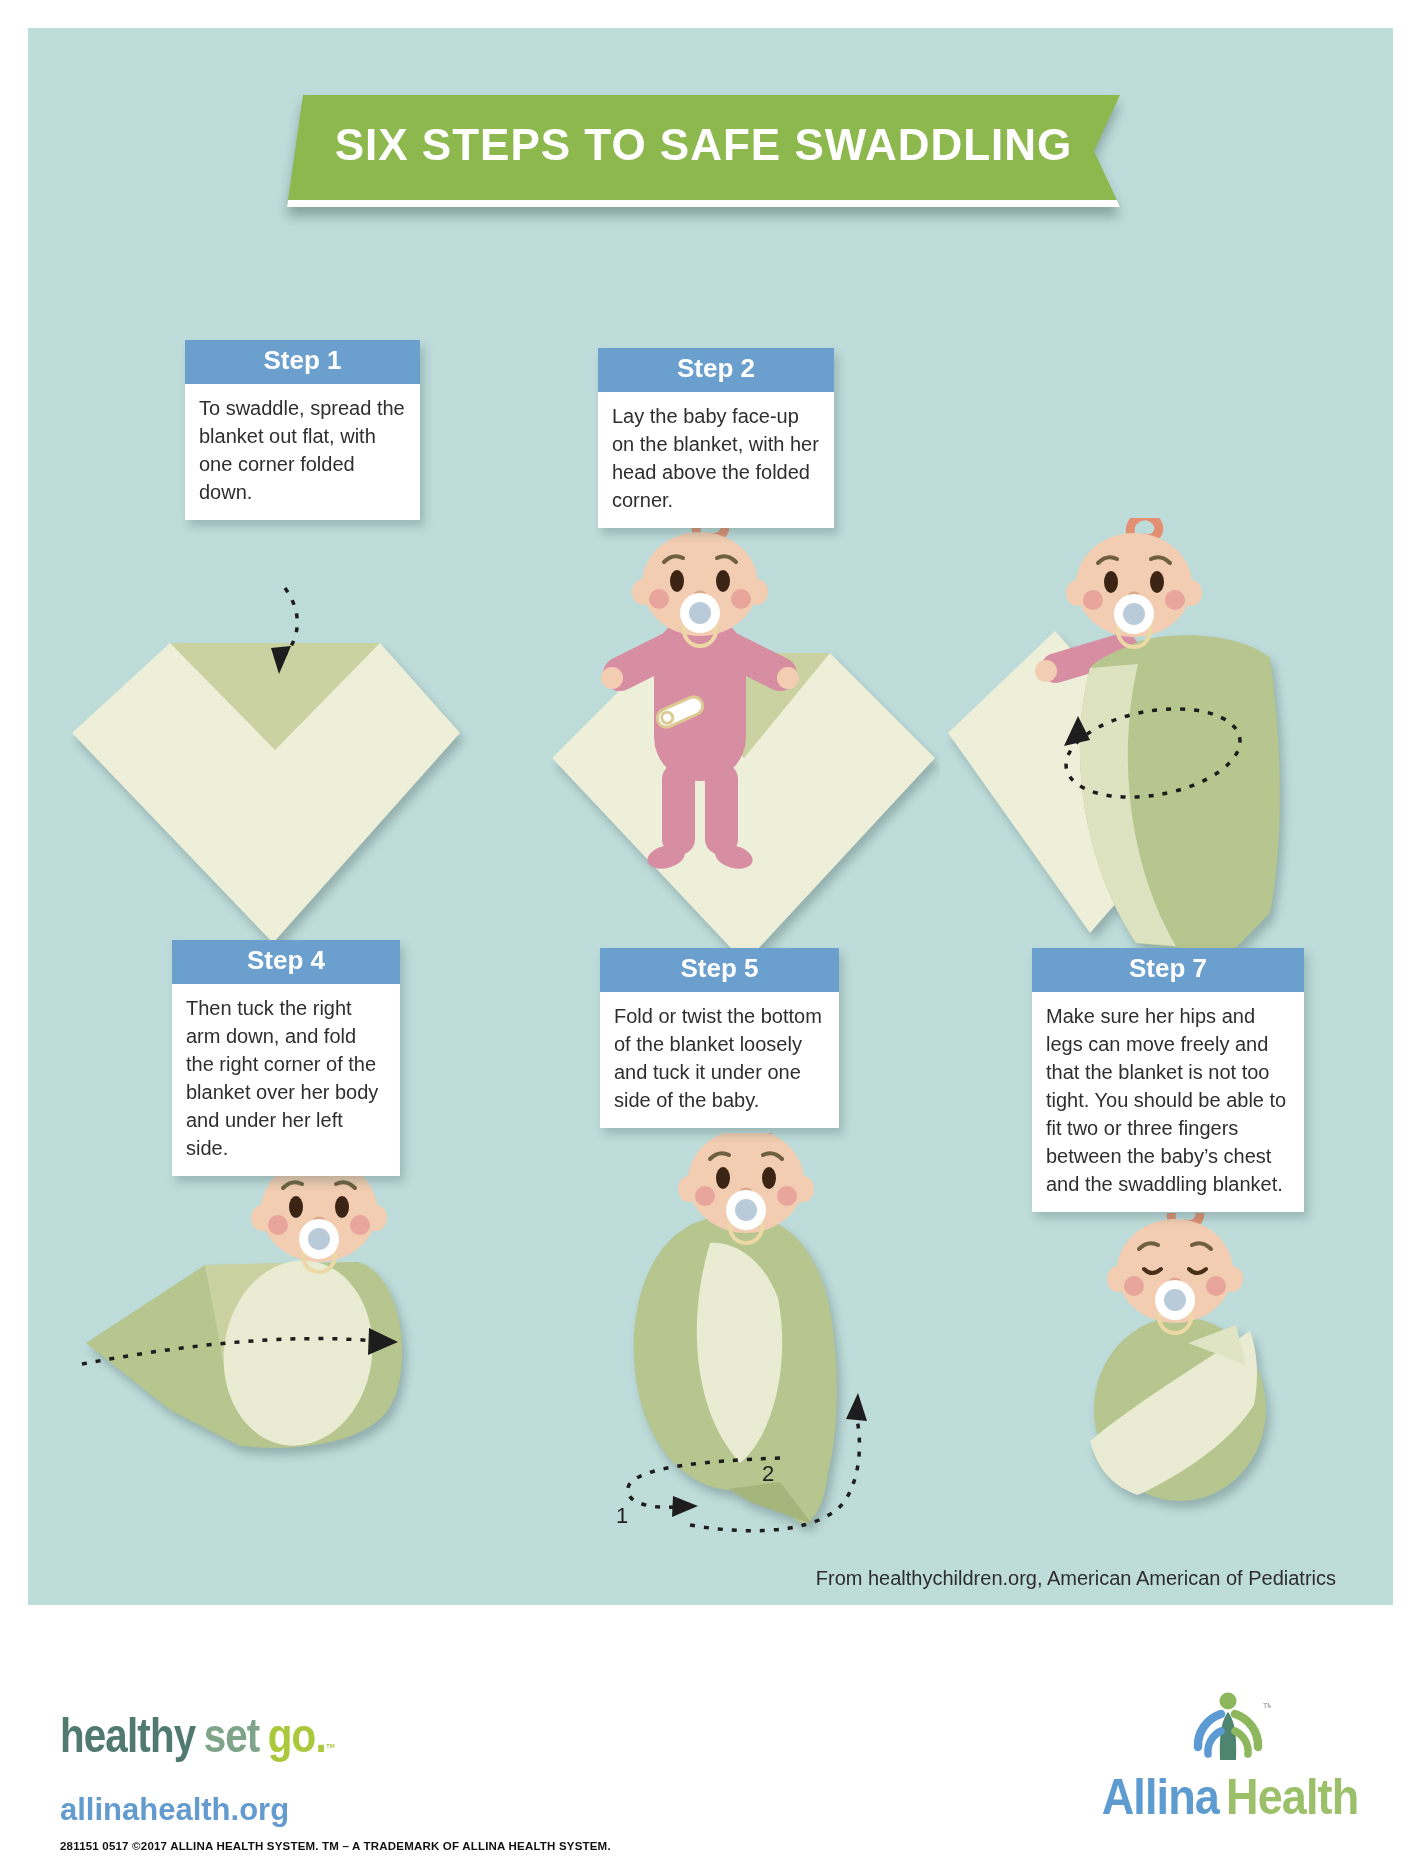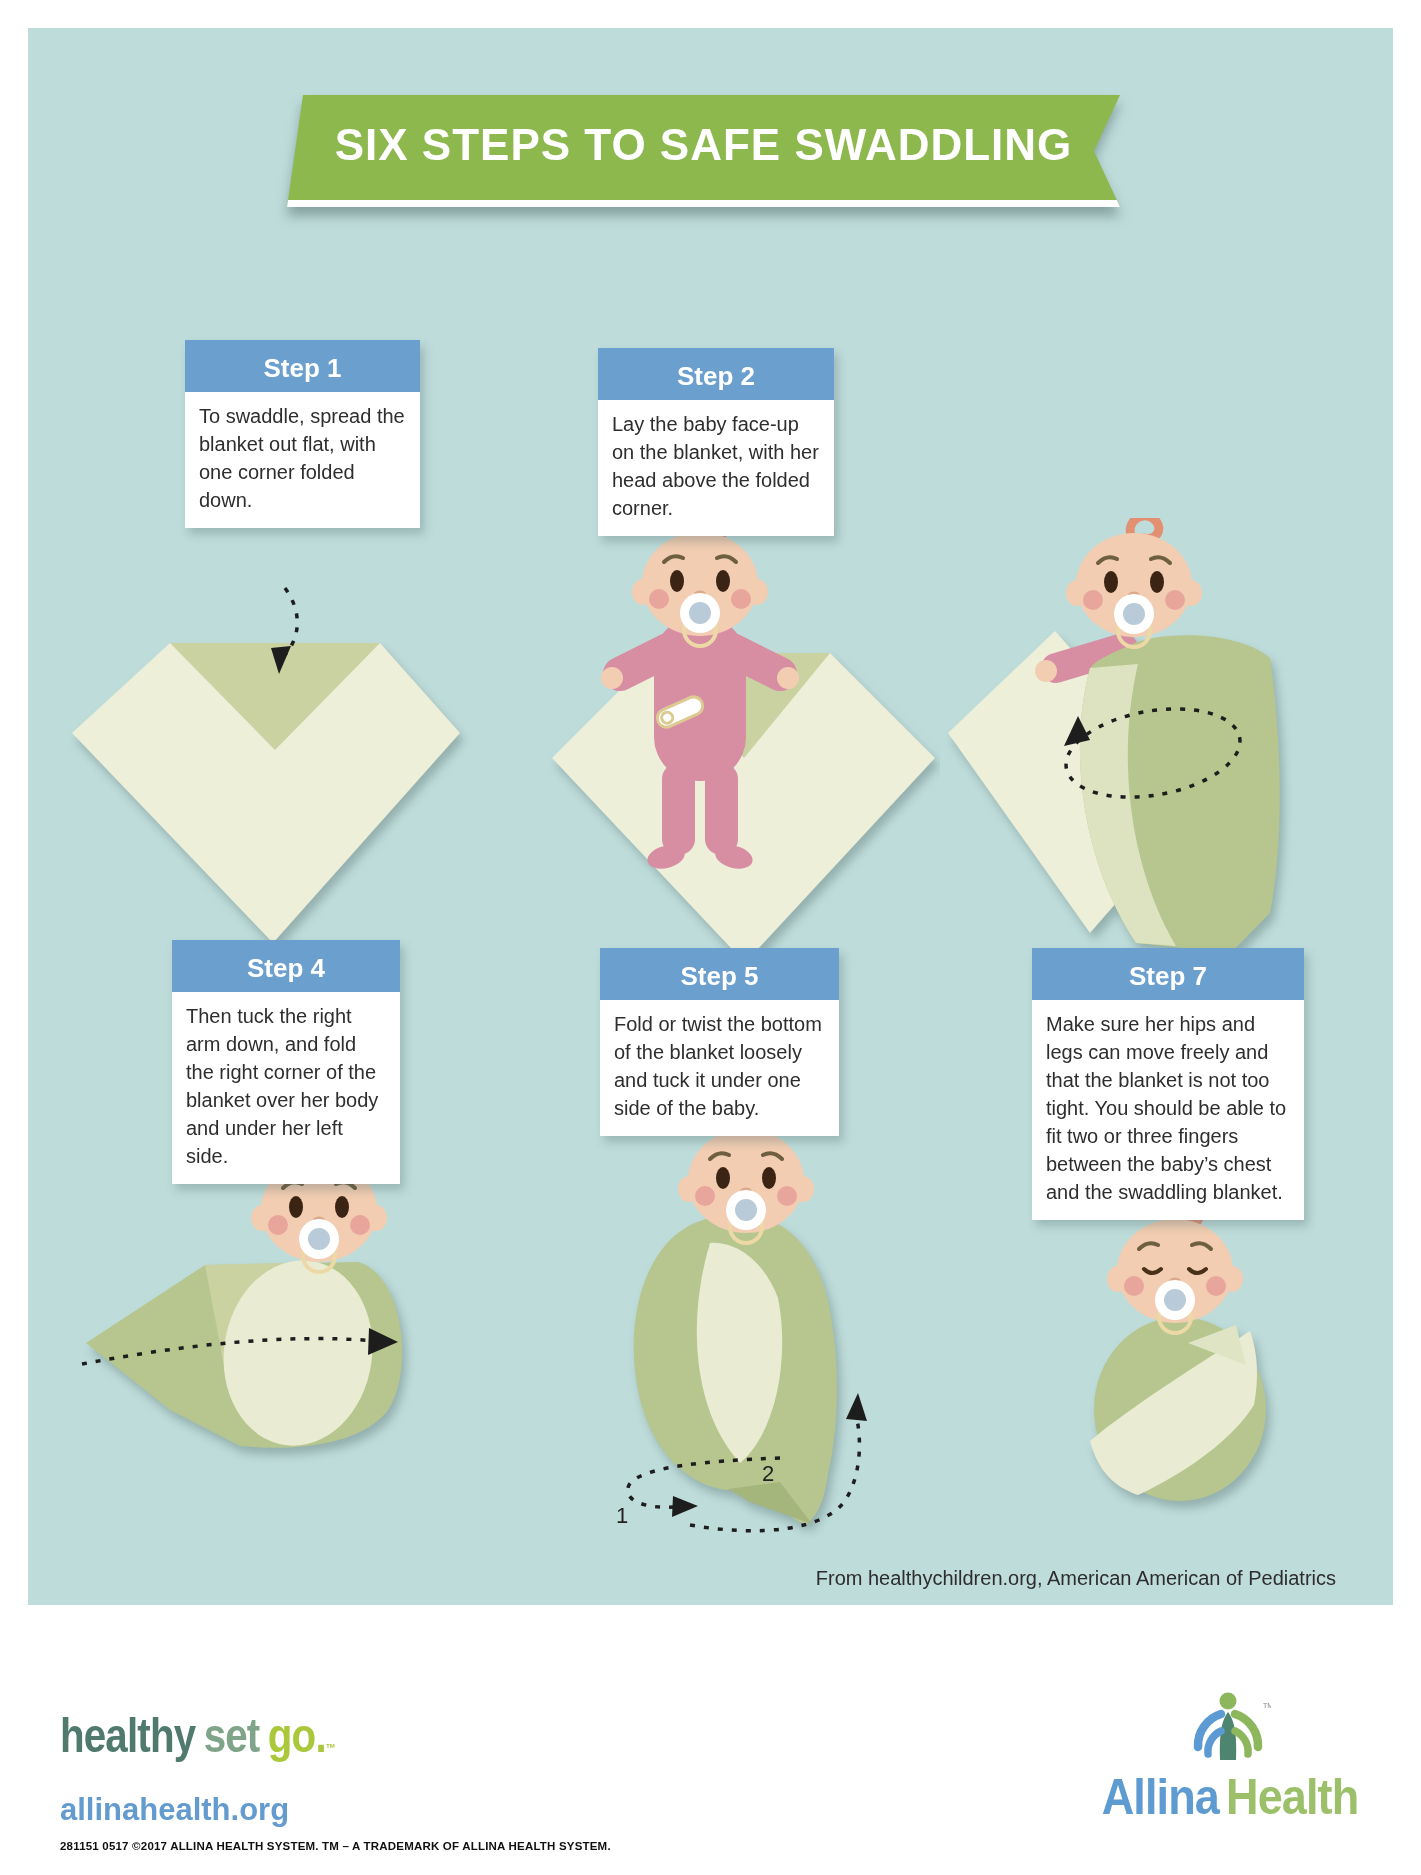--- a/index.html
+++ b/index.html
@@ -13,21 +13,21 @@
   .ribbon{width:100%;height:100%;background:#8db84e;box-sizing:border-box;
           border-bottom:7px solid #ffffff;
           clip-path:polygon(16px 0%,100% 0%,calc(100% - 26px) 50%,100% 100%,0% 100%);
           display:flex;align-items:center;justify-content:center;}
   .ribbon h1{margin:0 0 6px 0;color:#ffffff;font-size:44px;font-weight:bold;letter-spacing:1px;}
 
   
   .card{position:absolute;background:#ffffff;z-index:5;
         box-shadow:4px 6px 9px rgba(70,100,100,.30);}
   .card-header{background:#6b9fce;color:#ffffff;font-weight:bold;font-size:26px;
-               text-align:center;padding:13px 0 8px;}
+               text-align:center;padding:5px 0 8px;}
   .card-body{padding:10px 14px 14px;font-size:20px;line-height:1.4;color:#2e2e2e;}
   #card1{left:185px;top:340px;width:235px;}
   #card2{left:598px;top:348px;width:236px;}
   #card3{left:976px;top:340px;width:274px;}
   #card4{left:172px;top:940px;width:228px;}
   #card5{left:600px;top:948px;width:239px;}
   #card6{left:1032px;top:948px;width:272px;}
 
   .illus{position:absolute;z-index:2;}
   #illus1{left:60px;top:558px;}

